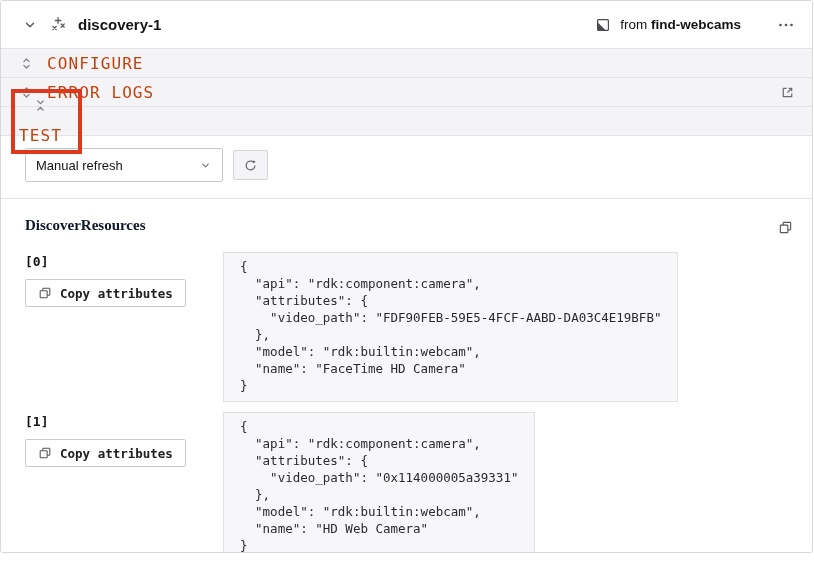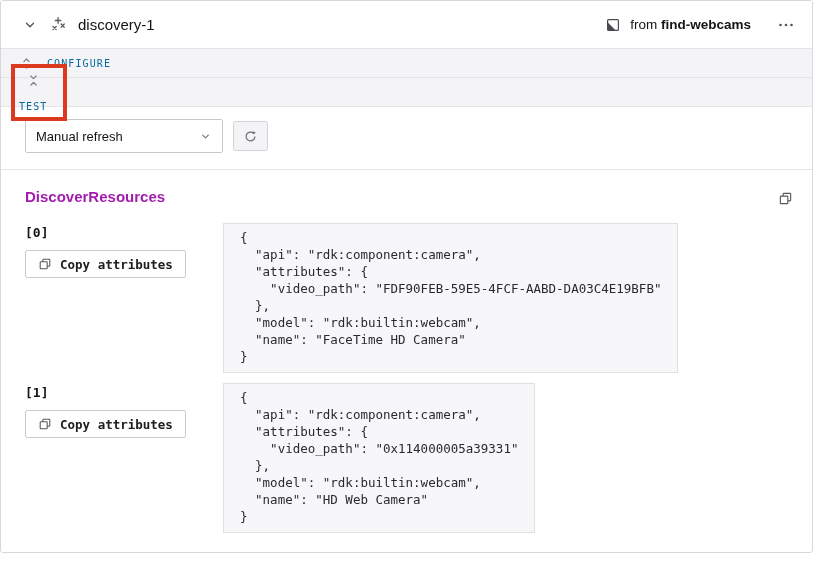--- a/index.html
+++ b/index.html
@@ -14,40 +14,40 @@
     border:1px solid #d8d8dc; border-radius:3px; background:#fff;
     overflow:hidden;
   }
   
   .card-header {
     height:47px; display:flex; align-items:center; justify-content:space-between;
     padding:0 14px 0 18px; background:#fff;
   }
   .header-left { display:flex; align-items:center; gap:9px; }
   .icon { display:inline-flex; align-items:center; justify-content:center; flex:none; }
-  .title { font-size:15px; font-weight:400; color:#141417; margin:0 3px 0 2px; }
+  .title { font-size:15px; font-weight:700; color:#141417; margin:0 3px 0 2px; }
   .badge {
     display:flex; align-items:center; gap:9px; height:24px; padding:0 13px;
     border:1px solid #d9d9dd; border-radius:12px; background:#fcfcfd;
     font-size:12.5px; color:#38383f; white-space:nowrap;
   }
   .header-right { display:flex; align-items:center; gap:9px; }
-  .from-text { font-size:13.5px; color:#141417; margin-right:14px; }
+  .from-text { font-size:13.5px; color:#141417; margin-right:24px; }
   .from-module { font-weight:700; }
   .icon-btn { border:none; background:none; padding:3px; cursor:pointer; display:inline-flex; align-items:center; }
   
   .section-row {
     position:relative; height:29px; border-top:1px solid #e4e4e7; background:#f4f4f6;
     display:flex; align-items:center; justify-content:space-between;
     padding:0 14px 0 18px; cursor:pointer; overflow:visible;
   }
   .section-left { display:flex; align-items:center; gap:13px; }
   .section-label {
-    font-family:"DejaVu Sans Mono", monospace; font-size:10px;
-    letter-spacing:1.1px; color:#0369a1;
+    font-family:"DejaVu Sans Mono", monospace; font-size:16px;
+    letter-spacing:1.1px; color:#c2410c;
   }
   .annotation {
     display:flex; align-items:center; gap:13px;
     border:4px solid var(--annotation-red, #dc3a1f);
     padding:5px 16px 5px 4px; margin-left:-8px;
     position:relative; z-index:2;flex-direction:column;
   }
   
   .test-body { border-top:1px solid #e4e4e7; background:#fff; }
   .refresh-row { display:flex; align-items:center; padding:12px 16px 16px 24px; border-bottom:1px solid #e4e4e7; }
@@ -56,21 +56,21 @@
     display:flex; align-items:center; justify-content:space-between; padding:16px 10px;
     font-size:13px; color:#141417; cursor:pointer;gap:20px;
   }
   .refresh-btn {
     margin-left:10px; width:35px; height:30px; border:1px solid #d4d4d8; background:#f4f4f6;
     border-radius:2px; display:flex; align-items:center; justify-content:center; cursor:pointer;
   }
   
   .results { padding-bottom:6px; }
   .results-header { display:flex; align-items:flex-start; justify-content:space-between; padding:18px 16px 0 24px; }
-  .results-title { font-size:15px; font-weight:700; color:#a21caf; margin:0; }
+  .results-title { font-size:15px; font-weight:700; color:#0f172a; margin:0;font-family:Liberation Serif, serif; }
   .result-row { display:flex; align-items:flex-start; padding:0 16px 0 24px; margin-top:14px; }
   .result-row + .result-row { margin-top:10px; }
   .result-left { width:198px; flex:none; }
   .index-label {
     font-family:"DejaVu Sans Mono", monospace; font-size:13px; font-weight:700;
     color:#141417; margin:2px 0 10px;
   }
   .copy-attr-btn {
     display:inline-flex; align-items:center; gap:8px; height:28px; padding:0 12px;
     border:1px solid #c9c9ce; background:#fff; border-radius:2px;
@@ -133,20 +133,40 @@
       <span class="icon">
         <svg width="15" height="15" viewBox="0 0 16 16" stroke="#7e7e86" stroke-width="1.3" fill="none" stroke-linecap="round" stroke-linejoin="round">
           <path d="M5.2 6 L8 3.2 L10.8 6"></path>
             <path d="M5.2 10 L8 12.8 L10.8 10"></path>
         </svg>
       </span>
       <span class="section-label">CONFIGURE</span>
     </div>
   </div>
 
+  <div class="section-row">
+    <div class="section-left">
+      <span class="icon">
+        <svg width="15" height="15" viewBox="0 0 16 16" stroke="#7e7e86" stroke-width="1.3" fill="none" stroke-linecap="round" stroke-linejoin="round">
+          <path d="M5.2 6 L8 3.2 L10.8 6"></path>
+            <path d="M5.2 10 L8 12.8 L10.8 10"></path>
+        </svg>
+      </span>
+      <span class="section-label">ERROR LOGS</span>
+    </div>
+    <button class="icon-btn">
+      <span class="icon">
+        <svg width="15" height="15" viewBox="0 0 16 16" stroke="#6b6b73" stroke-width="1.3" fill="none" stroke-linejoin="round">
+          <path d="M7 3.5 H3.5 V12.5 H12.5 V9"></path>
+          <path d="M9.3 3.5 H12.5 V6.7"></path>
+          <path d="M12.3 3.7 L7.8 8.2"></path>
+        </svg>
+      </span>
+    </button>
+  </div>
 
   <div class="section-row">
     <div class="section-left annotation">
       <span class="icon">
         <svg width="15" height="15" viewBox="0 0 16 16" stroke="#7e7e86" stroke-width="1.3" fill="none" stroke-linecap="round" stroke-linejoin="round">
           <path d="M5.2 3.2 L8 6 L10.8 3.2"></path>
             <path d="M5.2 12.8 L8 10 L10.8 12.8"></path>
         </svg>
       </span>
       <span class="section-label">TEST</span>

